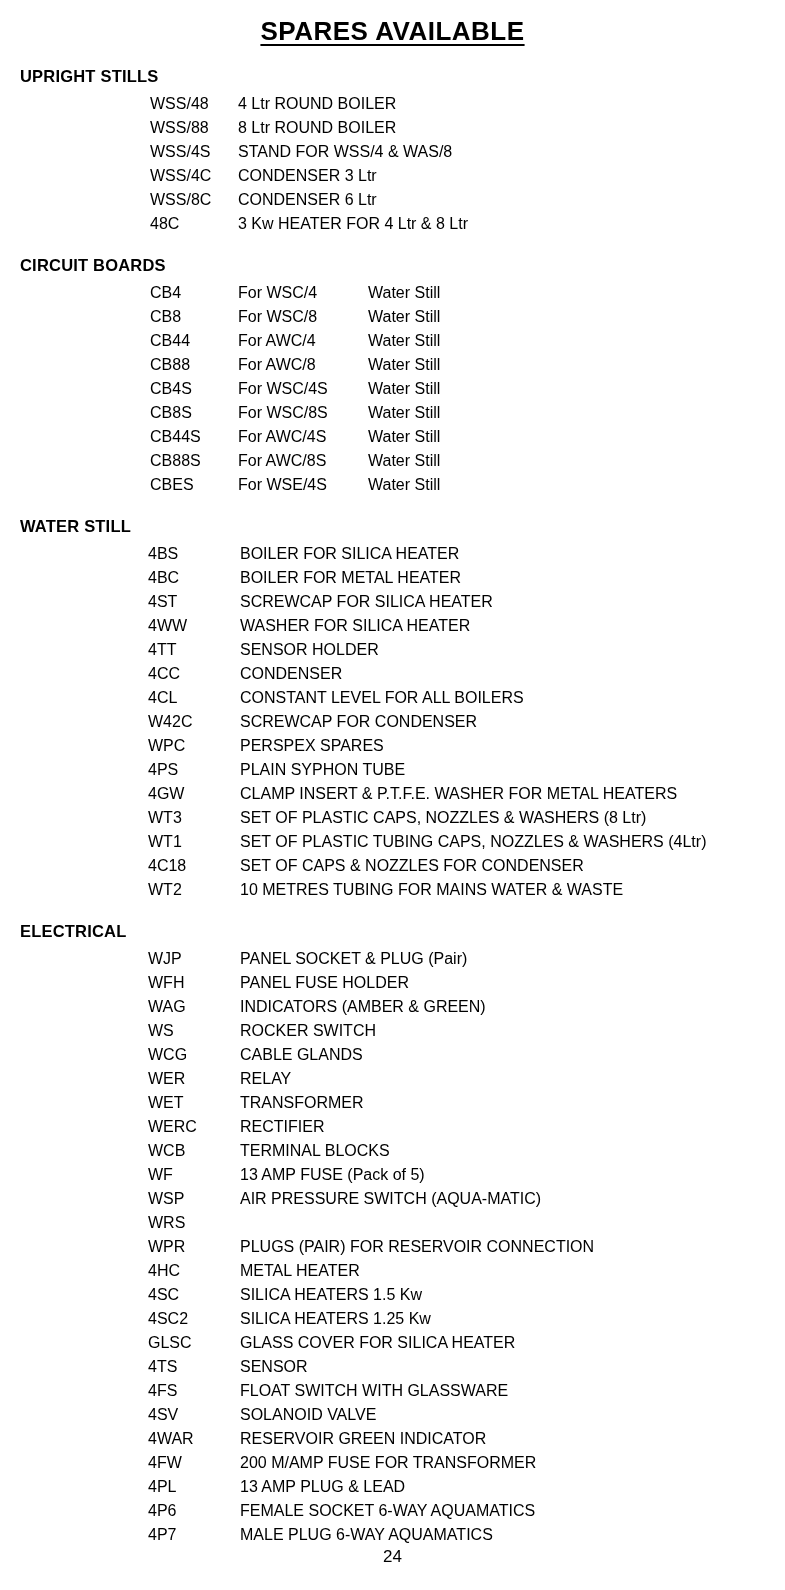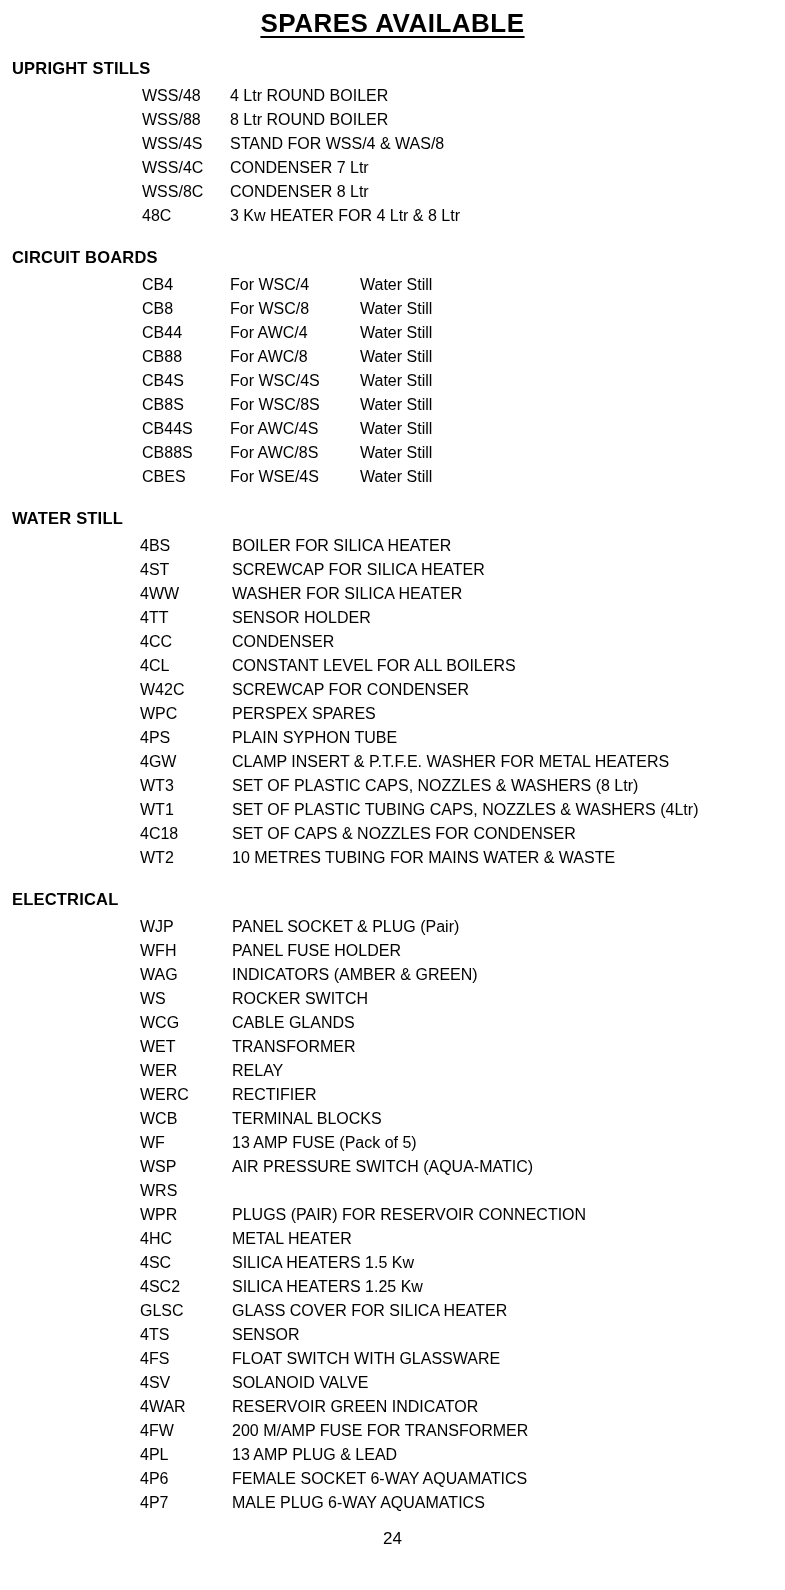--- a/index.html
+++ b/index.html
@@ -12,21 +12,21 @@
     min-height: 1590px;
     font-family: "Liberation Sans", sans-serif;
     color: #000000;
     position: relative;
   }
   .page {
     width: 785px;
     min-height: 1590px;
     position: relative;
     box-sizing: border-box;
-    padding: 0;
+    padding: 8px;
   }
   .doc-title {
     text-align: center;
     font-size: 26px;
     font-weight: bold;
     letter-spacing: 0.5px;
     text-decoration: underline;
     text-underline-offset: 4px;
     margin: 2px 0 0 0;
     padding-top: 2px;
@@ -71,21 +71,20 @@
     display: inline-block;
     flex: 0 0 auto;
     margin-left: 18px;
   }
   
   .cb .desc { width: 112px; }
 
   .page-number {
     text-align: center;
     font-size: 17px;
-    margin-top: 14px;
     padding-bottom: 8px;
   }
   .spacer-top { height: 4px; }
 </style>
 </head>
 <body>
 
 <div class="page">
 
   <div class="spacer-top"></div>
@@ -102,25 +101,25 @@
       <li class="row">
         <span class="code">WSS/88</span>
         <span class="desc">8 Ltr ROUND BOILER</span>
       </li>
       <li class="row">
         <span class="code">WSS/4S</span>
         <span class="desc">STAND FOR WSS/4 &amp; WAS/8</span>
       </li>
       <li class="row">
         <span class="code">WSS/4C</span>
-        <span class="desc">CONDENSER 7 Ltr</span>
+        <span class="desc">CONDENSER 3 Ltr</span>
       </li>
       <li class="row">
         <span class="code">WSS/8C</span>
-        <span class="desc">CONDENSER 8 Ltr</span>
+        <span class="desc">CONDENSER 6 Ltr</span>
       </li>
       <li class="row">
         <span class="code">48C</span>
         <span class="desc">3 Kw HEATER FOR 4 Ltr &amp; 8 Ltr</span>
       </li>
     </ul>
   </div>
 
   <div class="section">
     <div class="section-title">CIRCUIT BOARDS</div>
@@ -174,20 +173,24 @@
   </div>
 
   <div class="section">
     <div class="section-title">WATER STILL</div>
     <ul class="rows indent-shallow">
       <li class="row">
         <span class="code">4BS</span>
         <span class="desc">BOILER FOR SILICA HEATER</span>
       </li>
       <li class="row">
+        <span class="code">4BC</span>
+        <span class="desc">BOILER FOR METAL HEATER</span>
+      </li>
+      <li class="row">
         <span class="code">4ST</span>
         <span class="desc">SCREWCAP FOR SILICA HEATER</span>
       </li>
       <li class="row">
         <span class="code">4WW</span>
         <span class="desc">WASHER FOR SILICA HEATER</span>
       </li>
       <li class="row">
         <span class="code">4TT</span>
         <span class="desc">SENSOR HOLDER</span>
@@ -252,28 +255,28 @@
       </li>
       <li class="row">
         <span class="code">WS</span>
         <span class="desc">ROCKER SWITCH</span>
       </li>
       <li class="row">
         <span class="code">WCG</span>
         <span class="desc">CABLE GLANDS</span>
       </li>
       <li class="row">
+        <span class="code">WER</span>
+        <span class="desc">RELAY</span>
+      </li>
+      <li class="row">
         <span class="code">WET</span>
         <span class="desc">TRANSFORMER</span>
       </li>
       <li class="row">
-        <span class="code">WER</span>
-        <span class="desc">RELAY</span>
-      </li>
-      <li class="row">
         <span class="code">WERC</span>
         <span class="desc">RECTIFIER</span>
       </li>
       <li class="row">
         <span class="code">WCB</span>
         <span class="desc">TERMINAL BLOCKS</span>
       </li>
       <li class="row">
         <span class="code">WF</span>
         <span class="desc">13 AMP FUSE (Pack of 5)</span>

